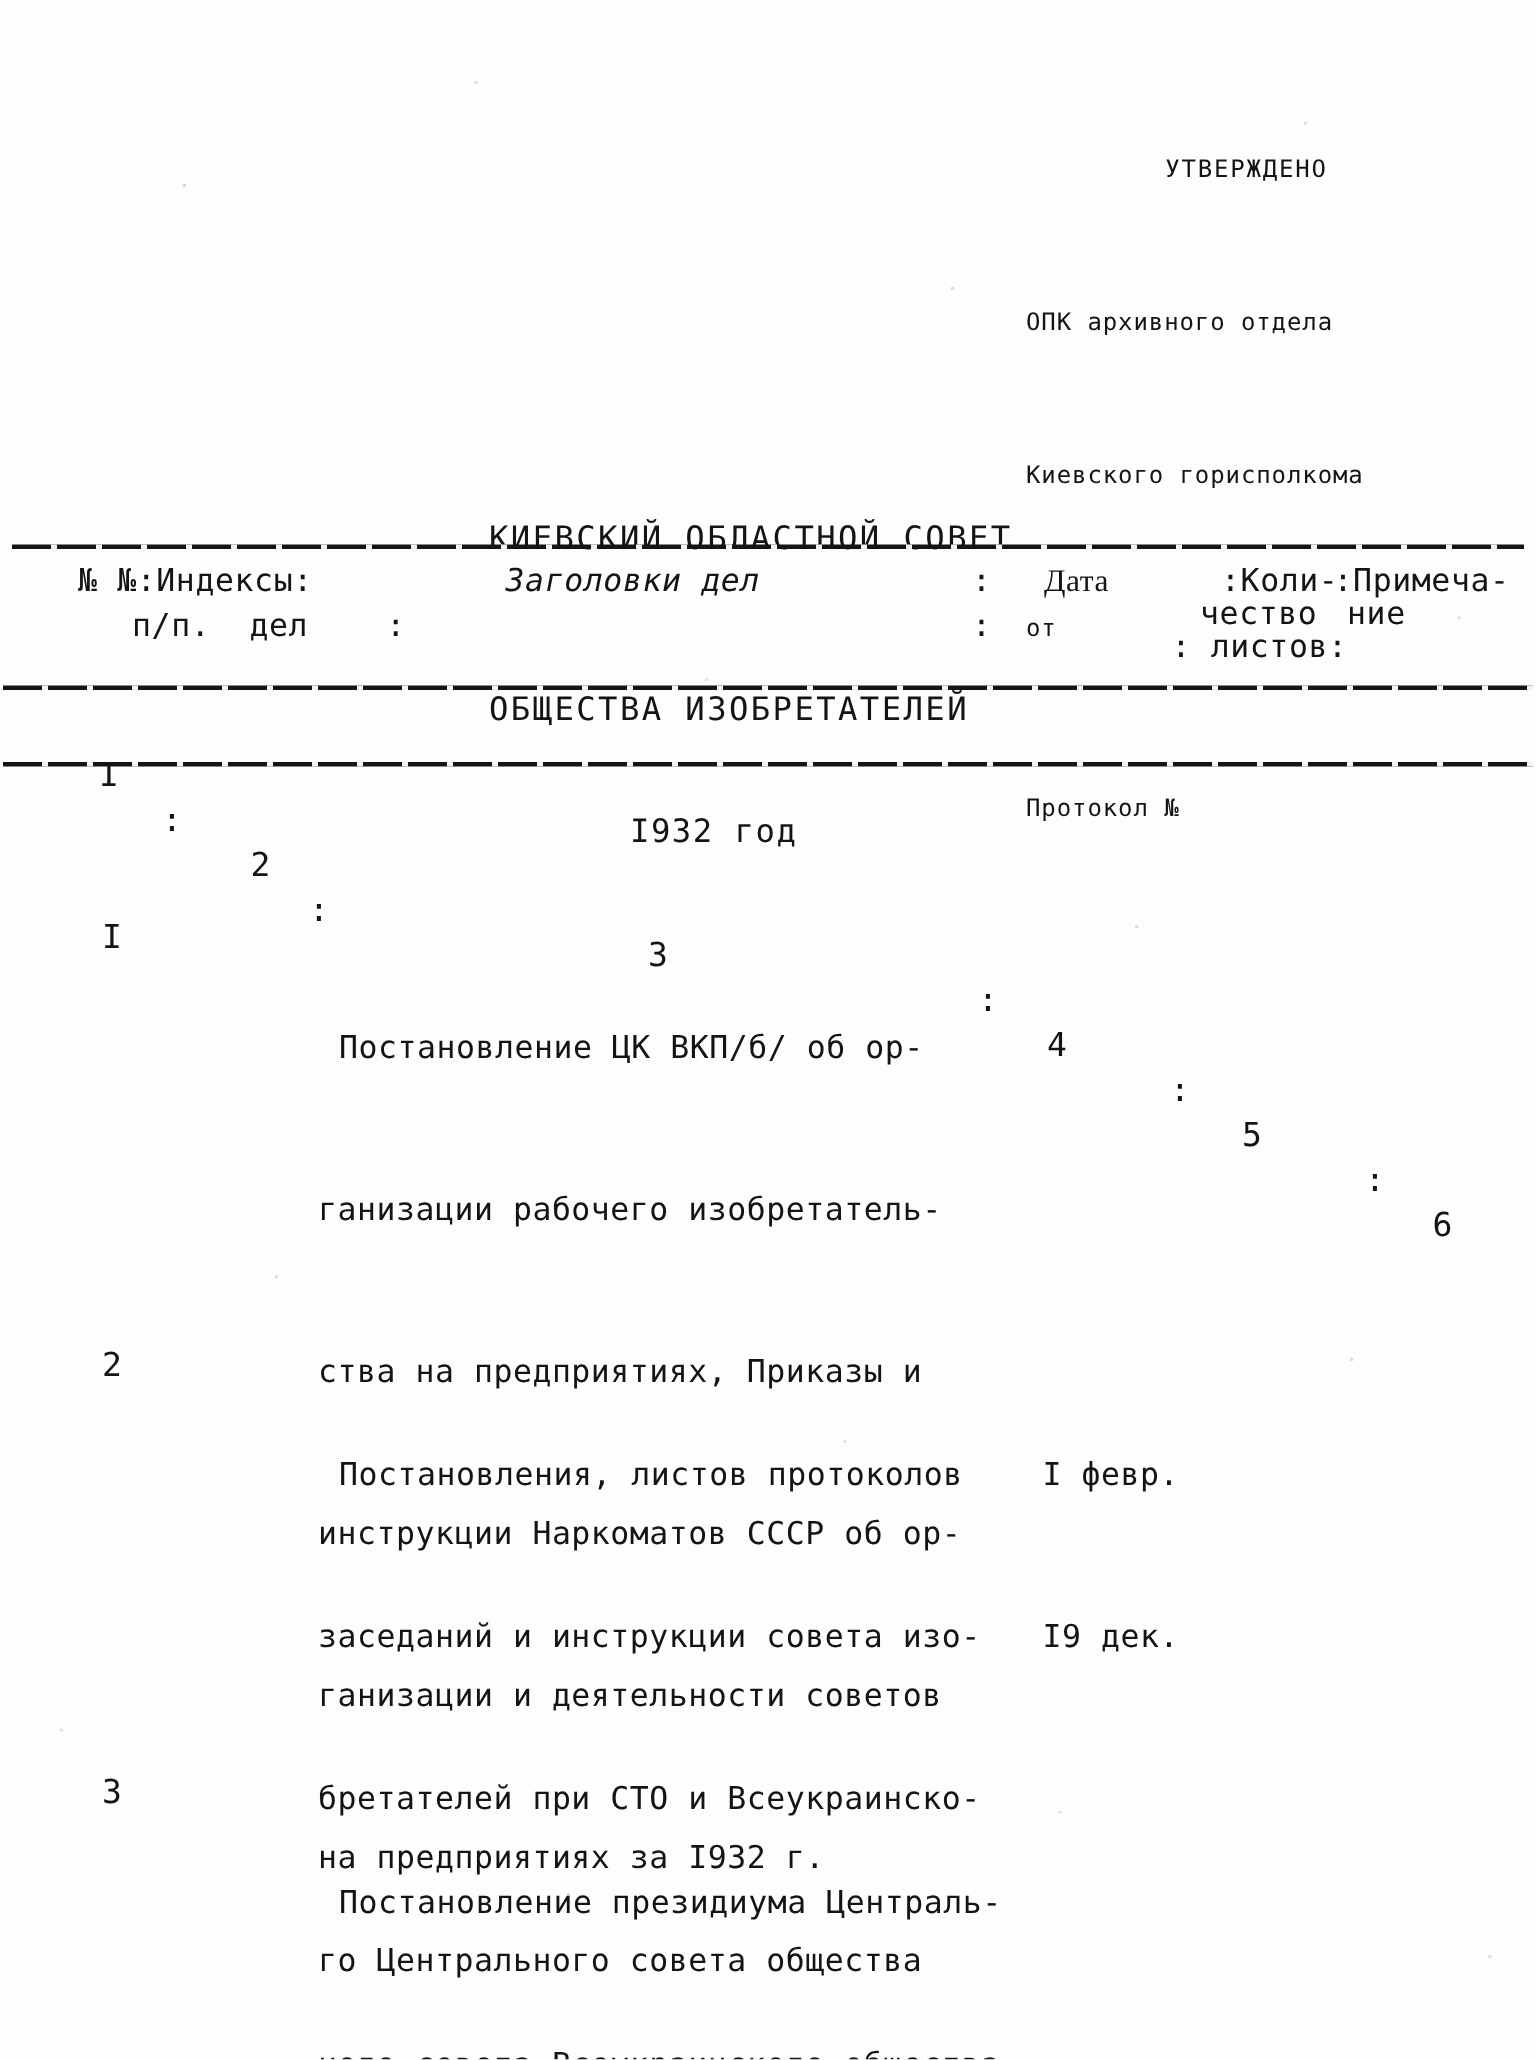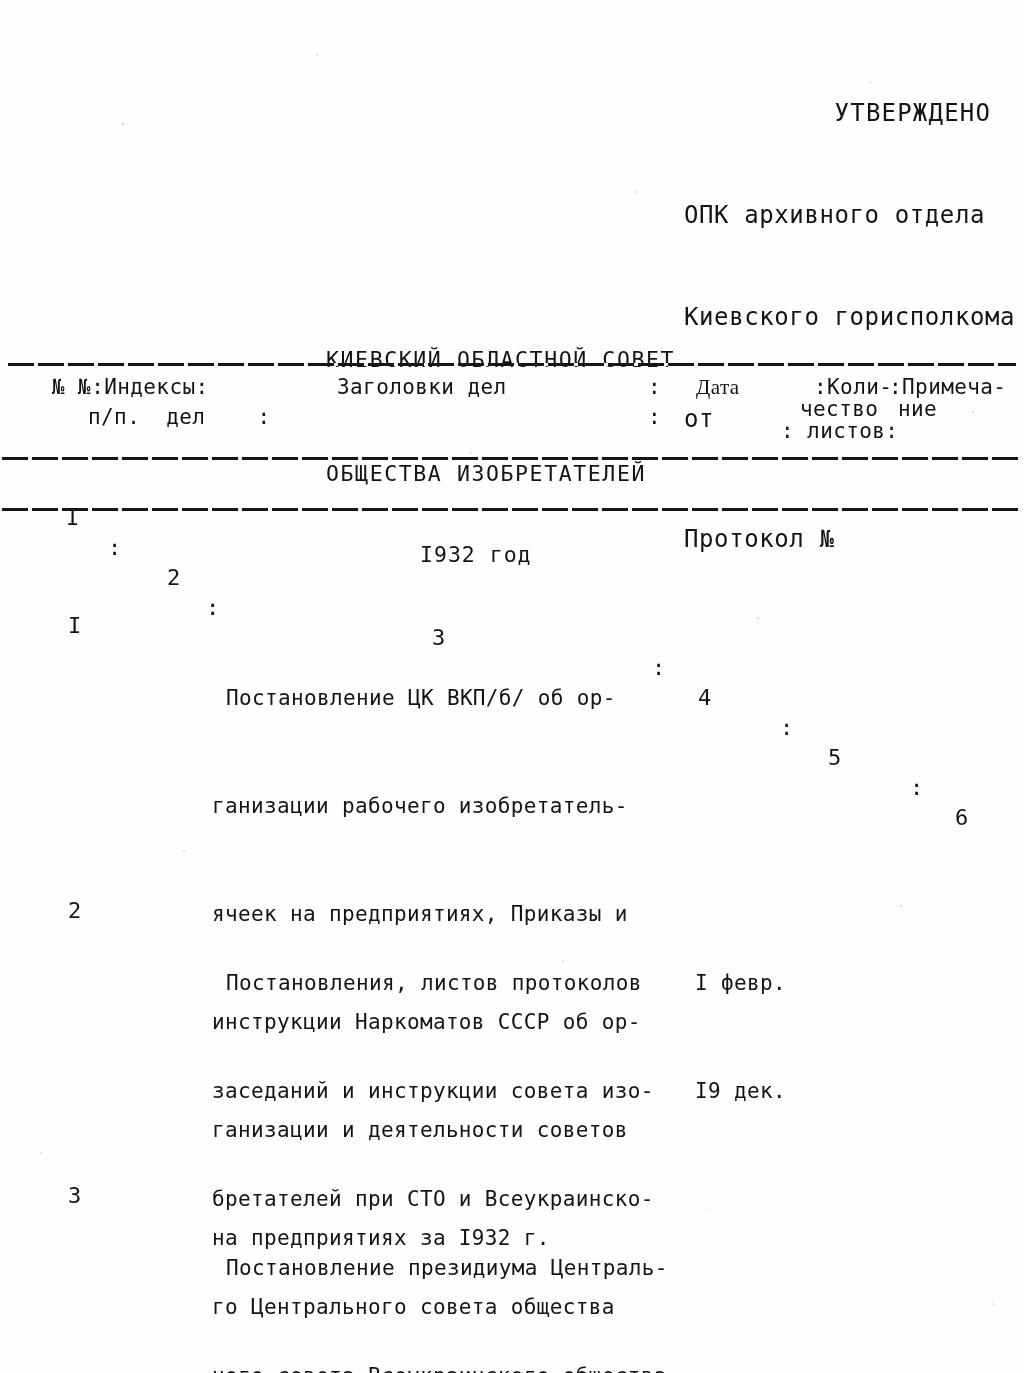--- a/index.html
+++ b/index.html
@@ -36,21 +36,21 @@
       radial-gradient(circle at 69% 88%, rgba(120,120,120,.18) 0 1.0px, transparent 1.2px),
       radial-gradient(circle at 97% 95%, rgba(120,120,120,.22) 0 1.1px, transparent 1.3px);
   }
 
   .abs { position: absolute; white-space: pre; }
 
   
   #approval-block {
     top: 28px;
     left: 684px;
-    font-size: 24px;
+    font-size: 16px;
     line-height: 34px;
     letter-spacing: .6px;
   }
   #approval-title {
     display: block;
     text-align: right;
     padding-right: 24px;
     letter-spacing: 1.2px;
   }
   .approval-line { display: block; }
@@ -97,21 +97,21 @@
     width: 832px;
     height: 80px;
     font-size: 21px;
     line-height: 31px;
     letter-spacing: .4px;
   }
   #column-header .cell { position: absolute; white-space: pre; }
 
   #hdr-no-line1     { left: 52px;  top: 0px; }
   #hdr-no-line2     { left: 52px;  top: 30px; margin-left: 36px; }
-  #hdr-titles       { left: 337px; top: 0px; }
+  #hdr-titles       { left: 337px; top: 0px; font-style: italic; }
   #hdr-colon-1      { left: 648px; top: 0px; }
   #hdr-colon-2      { left: 648px; top: 30px; }
   #hdr-date         { left: 696px; top: 0px; font-family: Liberation Serif, serif; }
   #hdr-count-line1  { left: 814px; top: 0px; }
   #hdr-count-line2  { left: 800px; top: 22px; }
   #hdr-count-line3  { left: 781px; top: 44px; }
   #hdr-note-line1   { left: 889px; top: 0px; }
   #hdr-note-line2   { left: 898px; top: 22px; }
 
   
@@ -232,21 +232,21 @@
 
   <div class="abs" id="year-heading">I932 год</div>
 
   <div class="abs" id="entries">
 
     <div class="entry" id="entry-1">
       <span class="entry-number">I</span>
       <div class="entry-body">
         <span class="entry-line indent">Постановление ЦК ВКП/б/ об ор-</span>
         <span class="entry-line">ганизации рабочего изобретатель-</span>
-        <span class="entry-line">ячеек на предприятиях, Приказы и</span>
+        <span class="entry-line">ства на предприятиях, Приказы и</span>
         <span class="entry-line">инструкции Наркоматов СССР об ор-</span>
         <span class="entry-line">ганизации и деятельности советов</span>
         <span class="entry-line">на предприятиях за I932 г.</span>
       </div>
       <div class="entry-dates"></div>
     </div>
 
     <div class="entry" id="entry-2">
       <span class="entry-number">2</span>
       <div class="entry-body">

